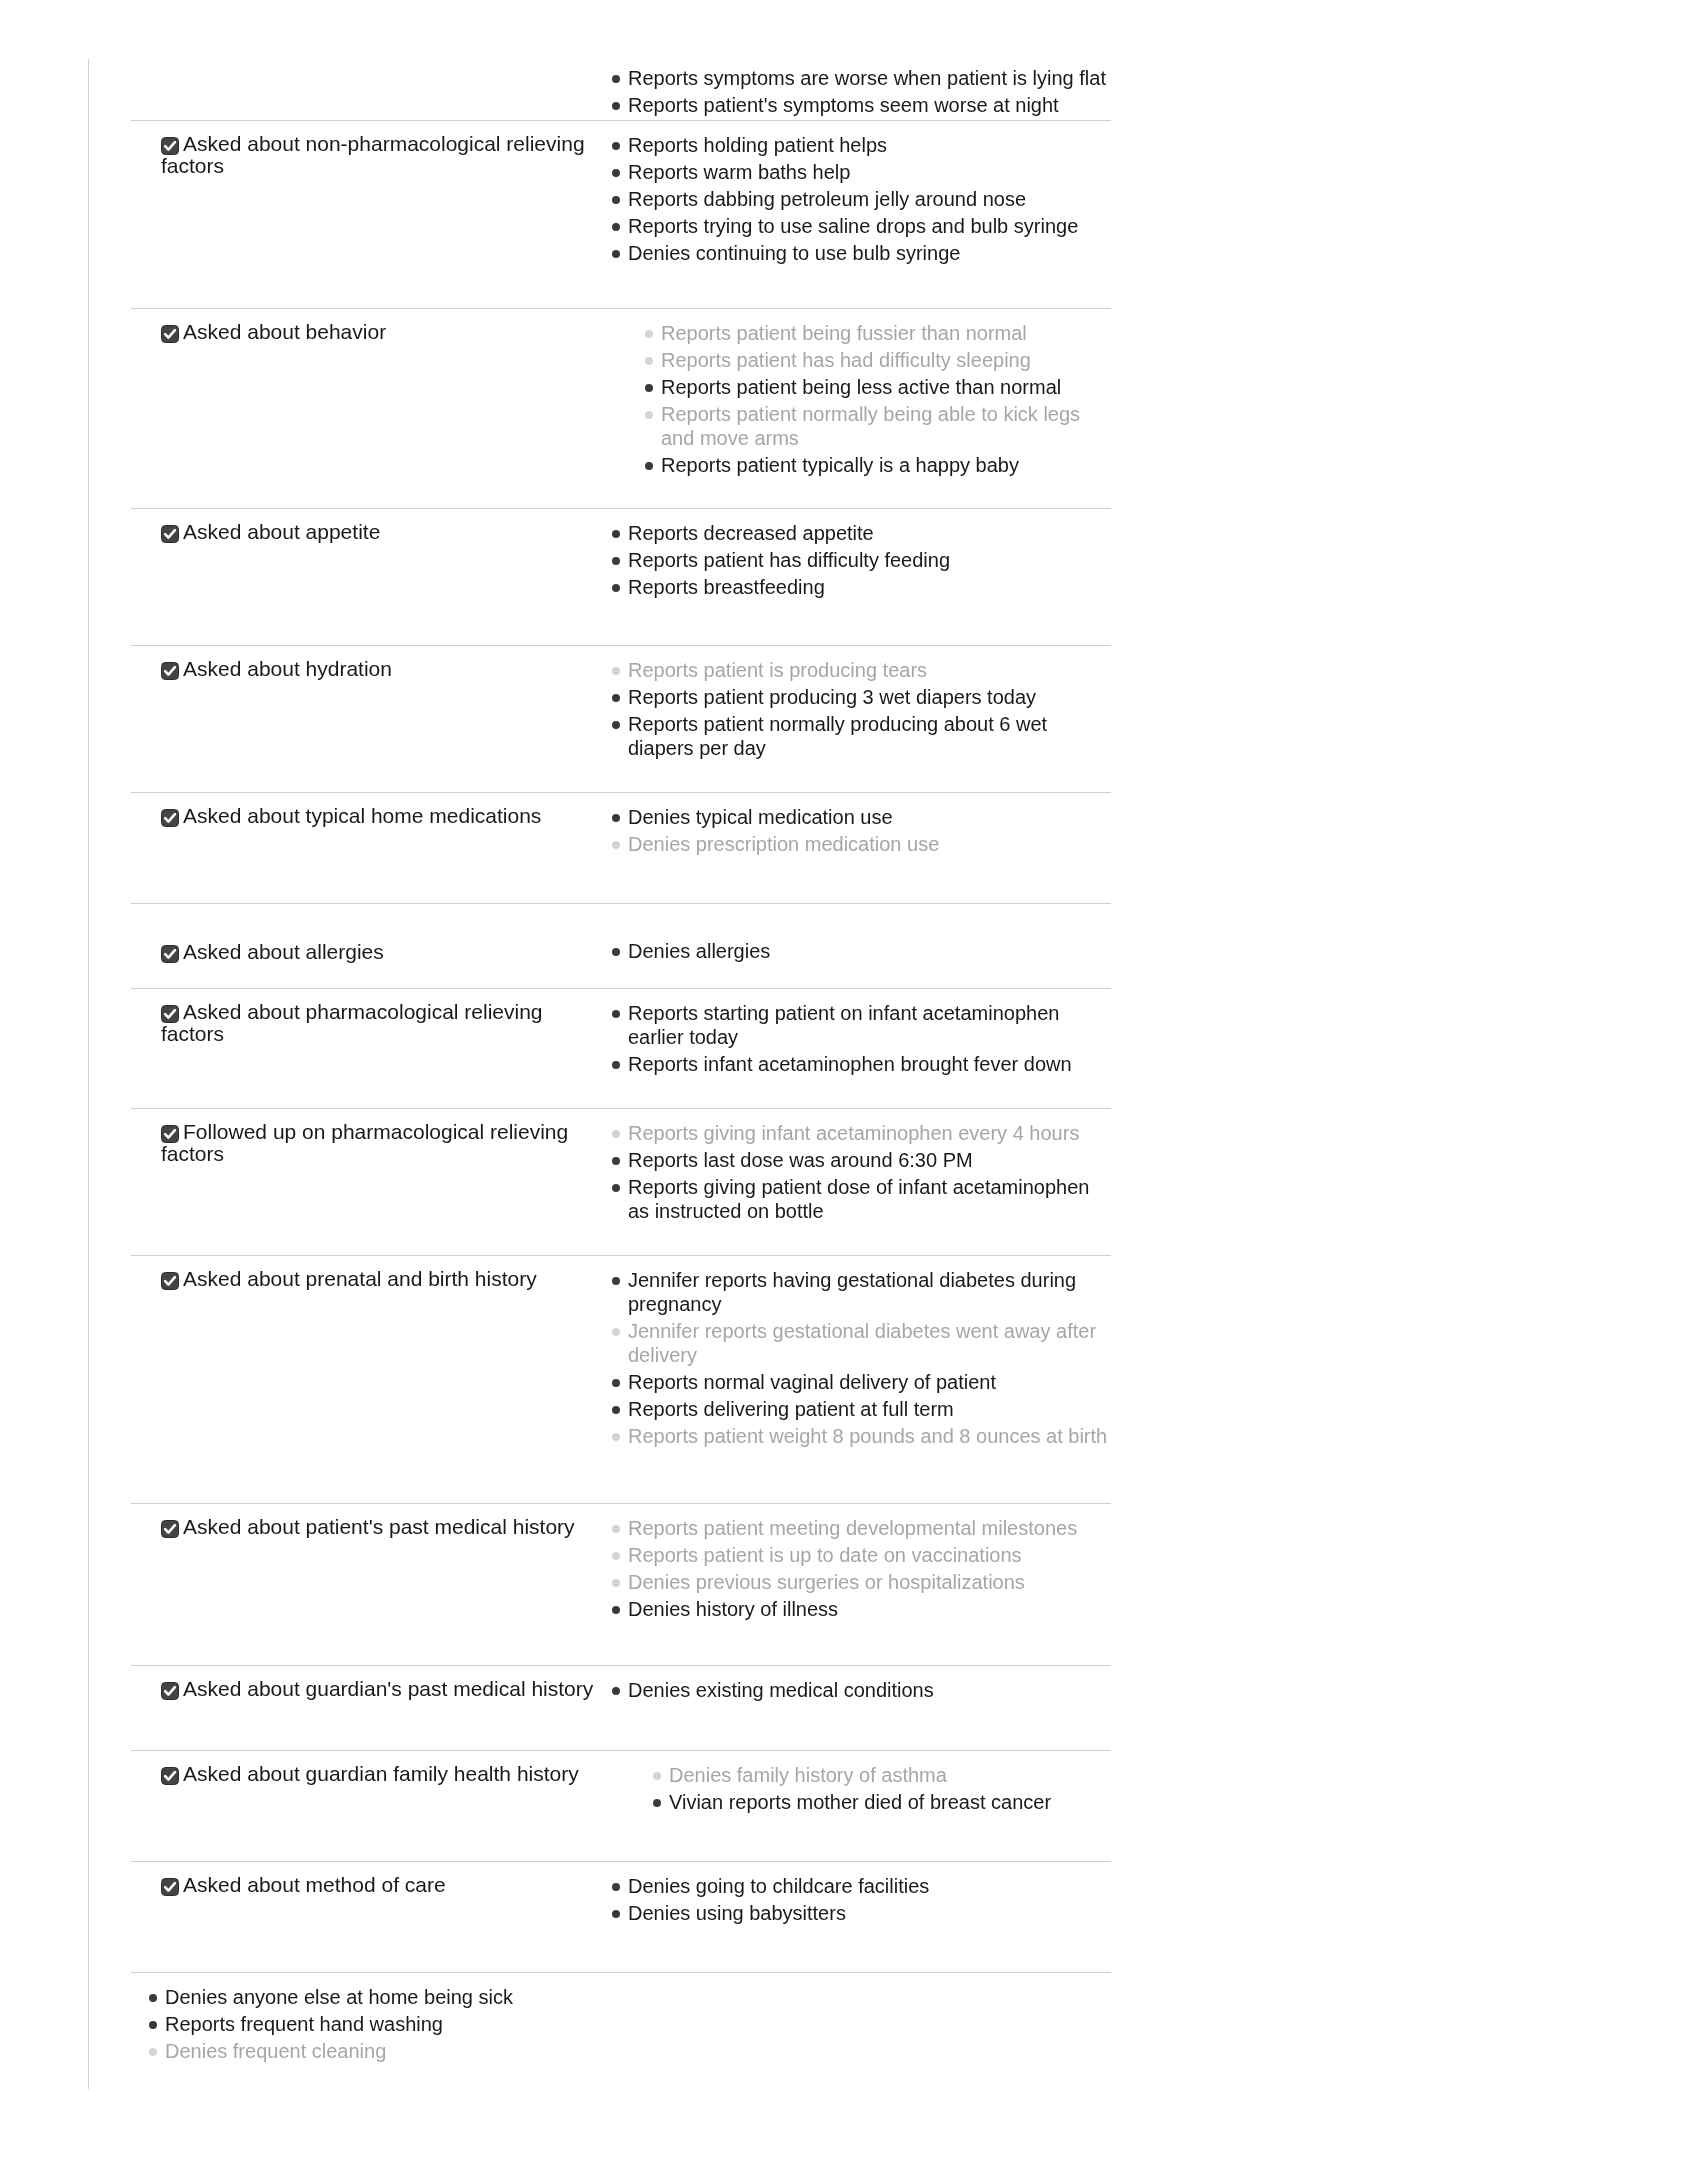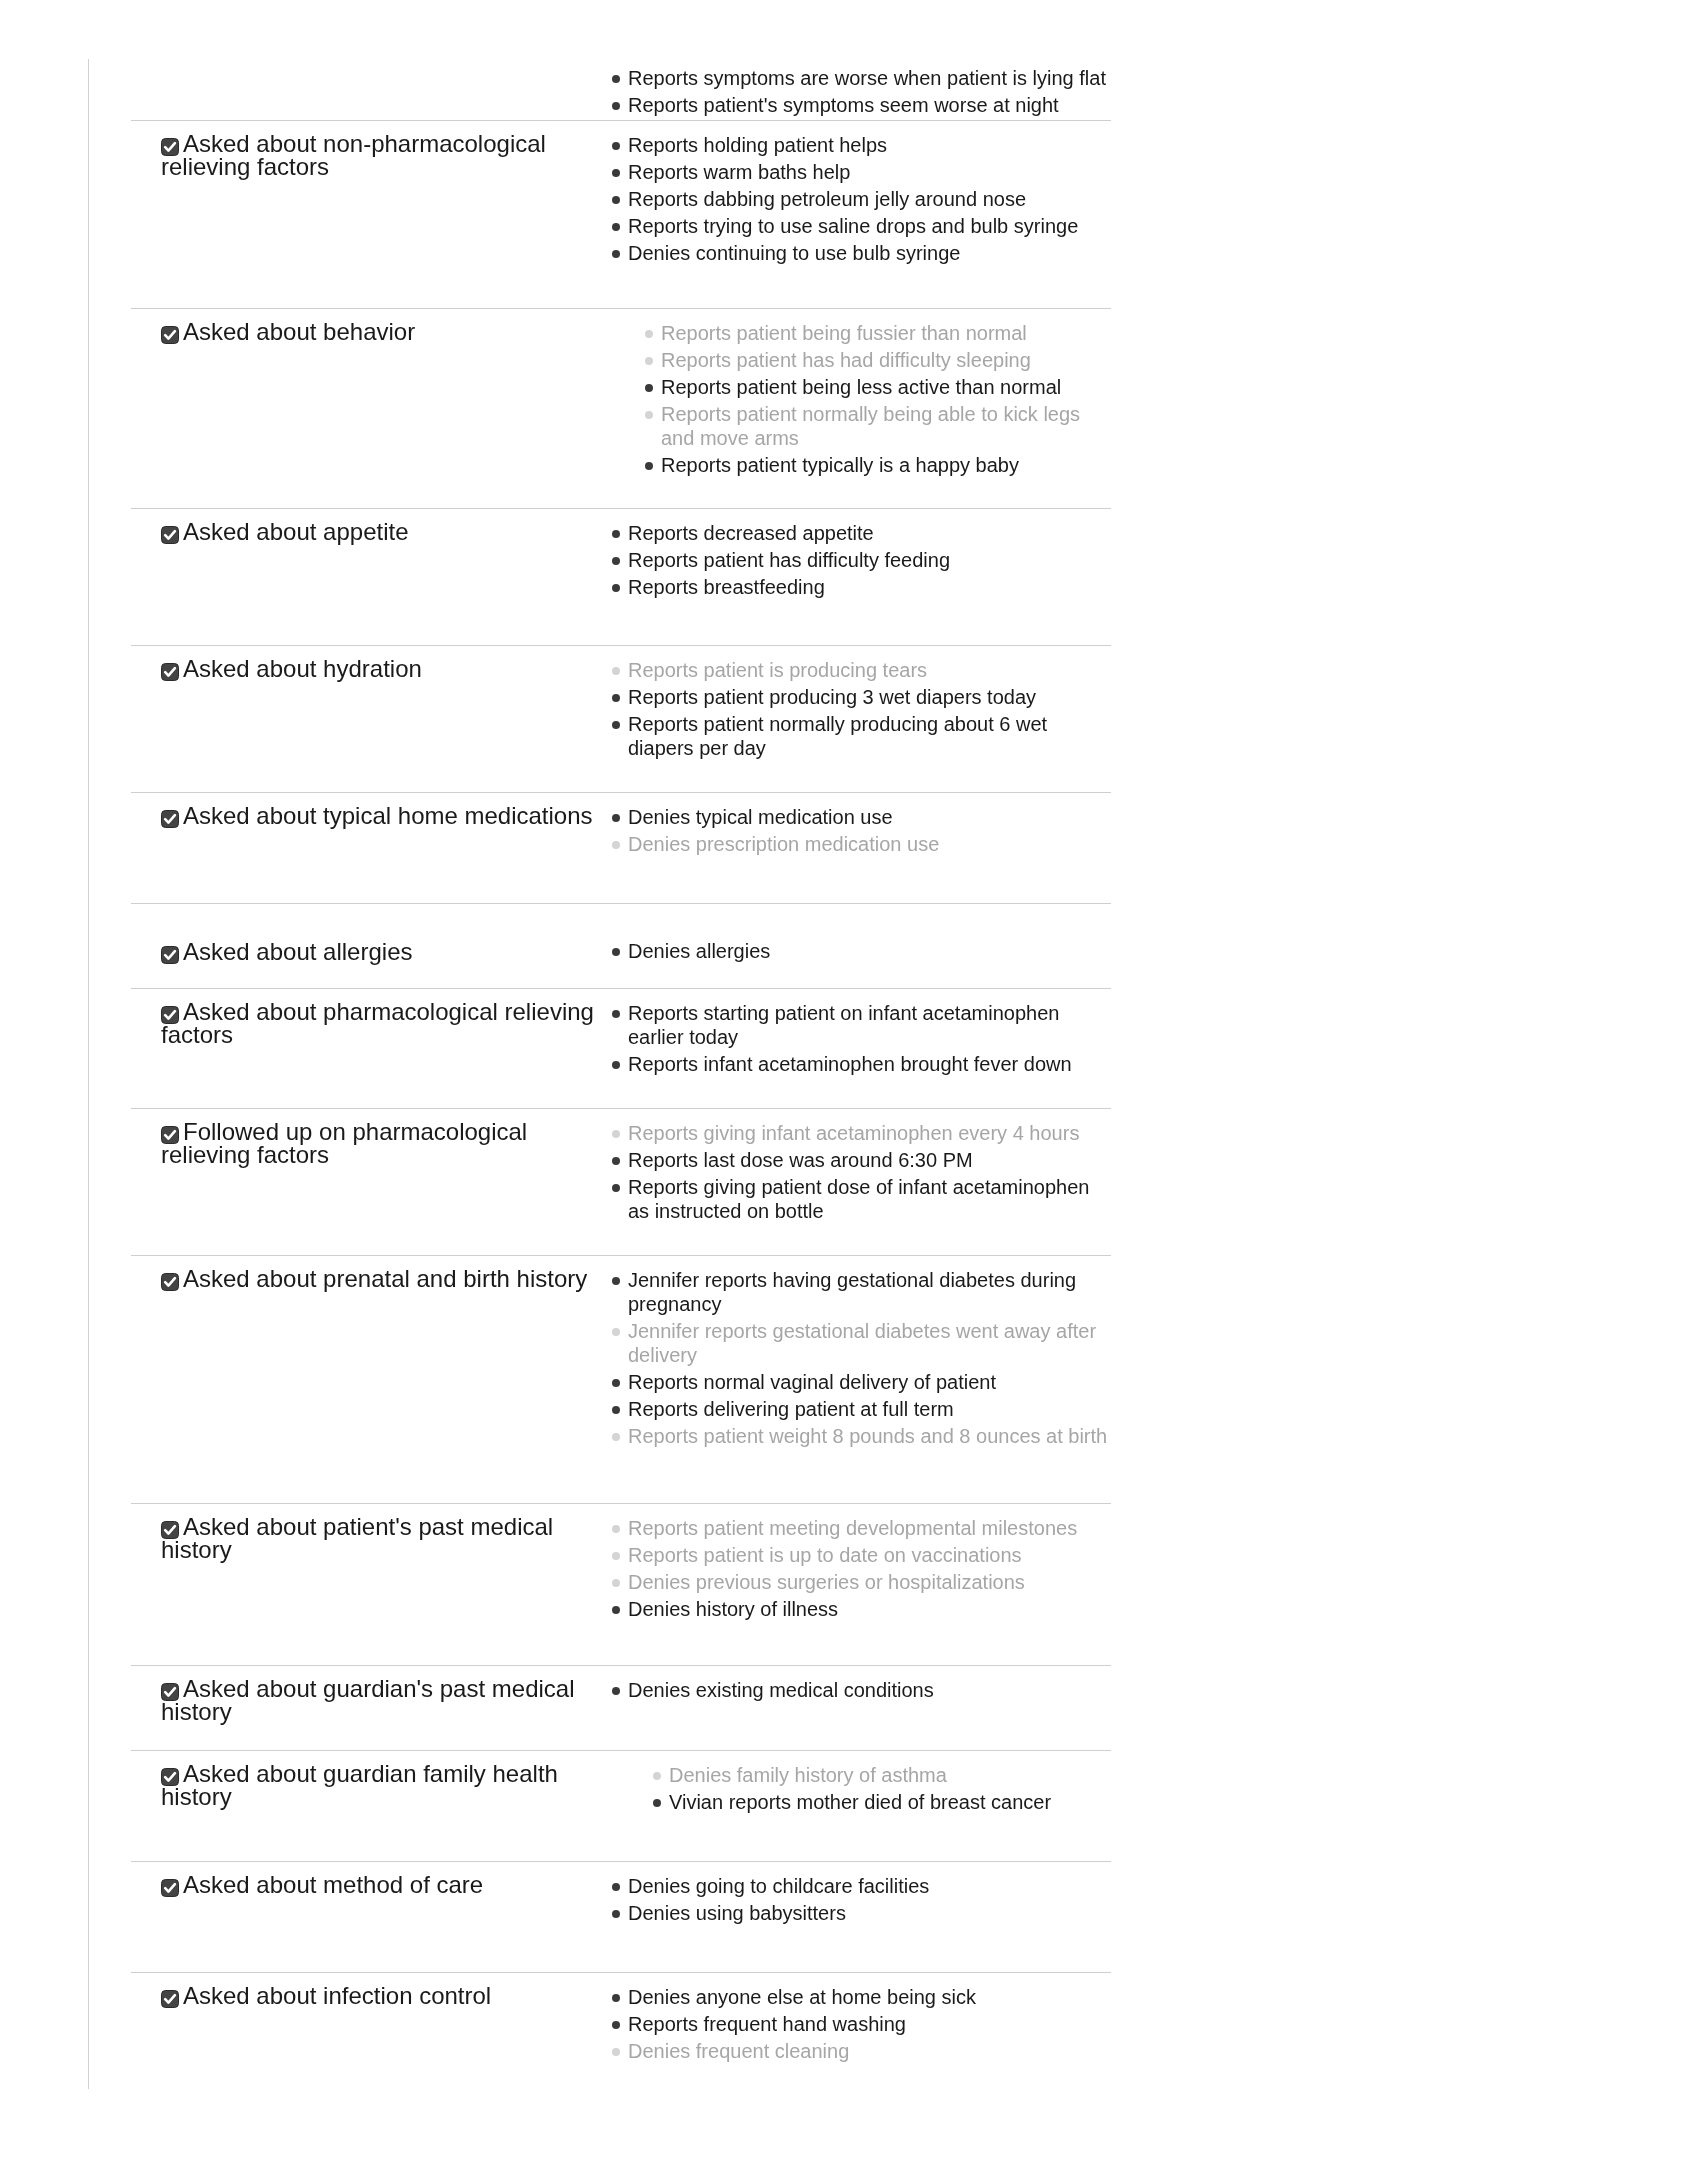--- a/index.html
+++ b/index.html
@@ -61,21 +61,21 @@
   .row-right {
     flex: 1 1 auto;
     padding-top: 12px;
     padding-left: 18px;
     box-sizing: border-box;
   }
 
   
   .check-label {
     display: block;
-    font-size: 24px;
+    font-size: 21px;
     line-height: 22px;
     color: #1a1a1a;
     text-indent: 0;
   }
   .checkbox-icon {
     display: inline-block;
     vertical-align: -4px;
     width: 18px;
     height: 18px;
     margin-right: 4px;
@@ -314,26 +314,20 @@
               </svg></span><span>Asked about method of care</span></span>
         </div>
         <div class="row-right">
           <ul class="findings">
             <li class="on"><span class="dot"></span><span>Denies going to childcare facilities</span></li>
             <li class="on"><span class="dot"></span><span>Denies using babysitters</span></li>
           </ul>
         </div>
       </div>
       <div class="row" style="min-height: 137px;">
-        <div class="row-left">
-          <span class="check-label"><span class="checkbox-icon"><svg viewBox="0 0 18 18" width="18" height="18" aria-hidden="true">
-                <rect x="0.5" y="0.5" width="17" height="17" rx="4" ry="4" fill="#444444" stroke="#2b2b2b" stroke-width="1"></rect>
-                <path d="M4.2 9.2 L7.4 12.6 L13.9 5.2" fill="none" stroke="#ffffff" stroke-width="2.6" stroke-linecap="round" stroke-linejoin="round"></path>
-              </svg></span><span>Asked about infection control</span></span>
-        </div>
         <div class="row-right">
           <ul class="findings">
             <li class="on"><span class="dot"></span><span>Denies anyone else at home being sick</span></li>
             <li class="on"><span class="dot"></span><span>Reports frequent hand washing</span></li>
             <li class="off"><span class="dot"></span><span>Denies frequent cleaning</span></li>
           </ul>
         </div>
       </div>
     </div>
   <div class="spacer-bottom"></div>

